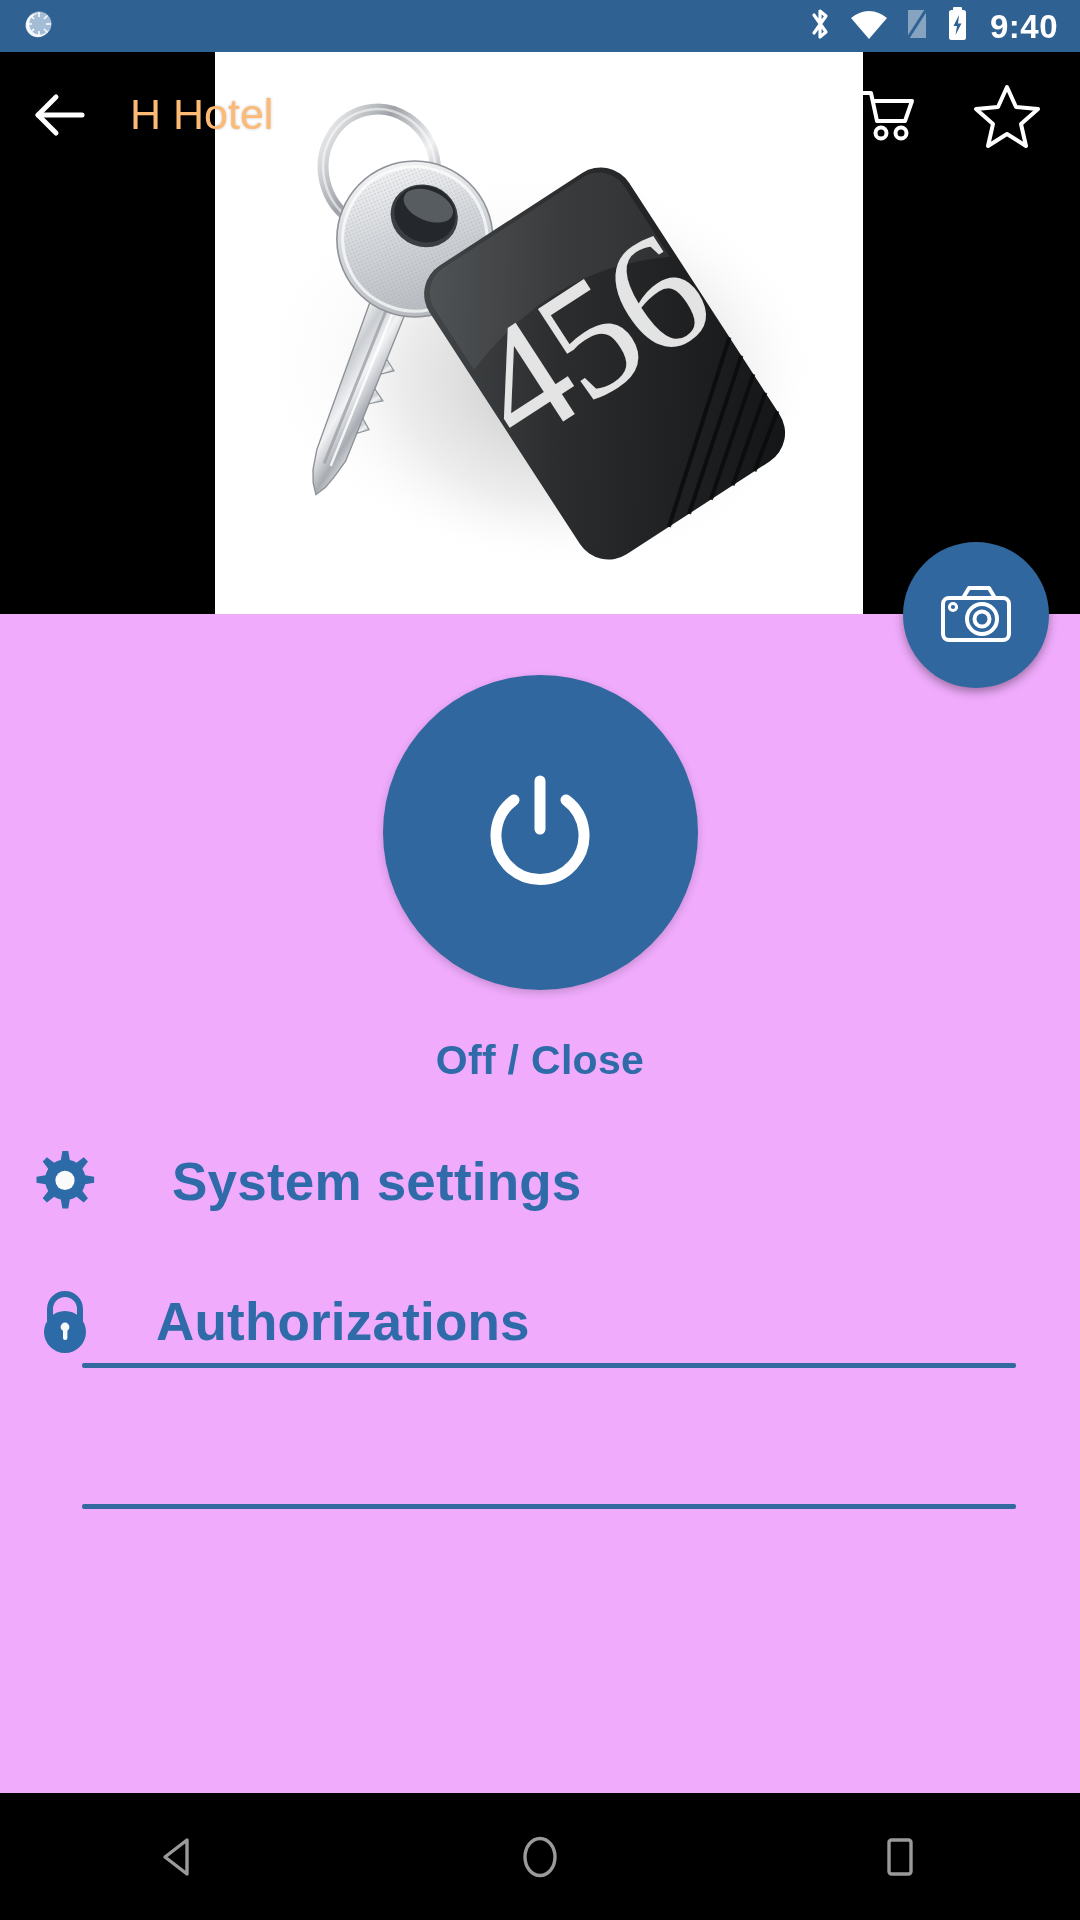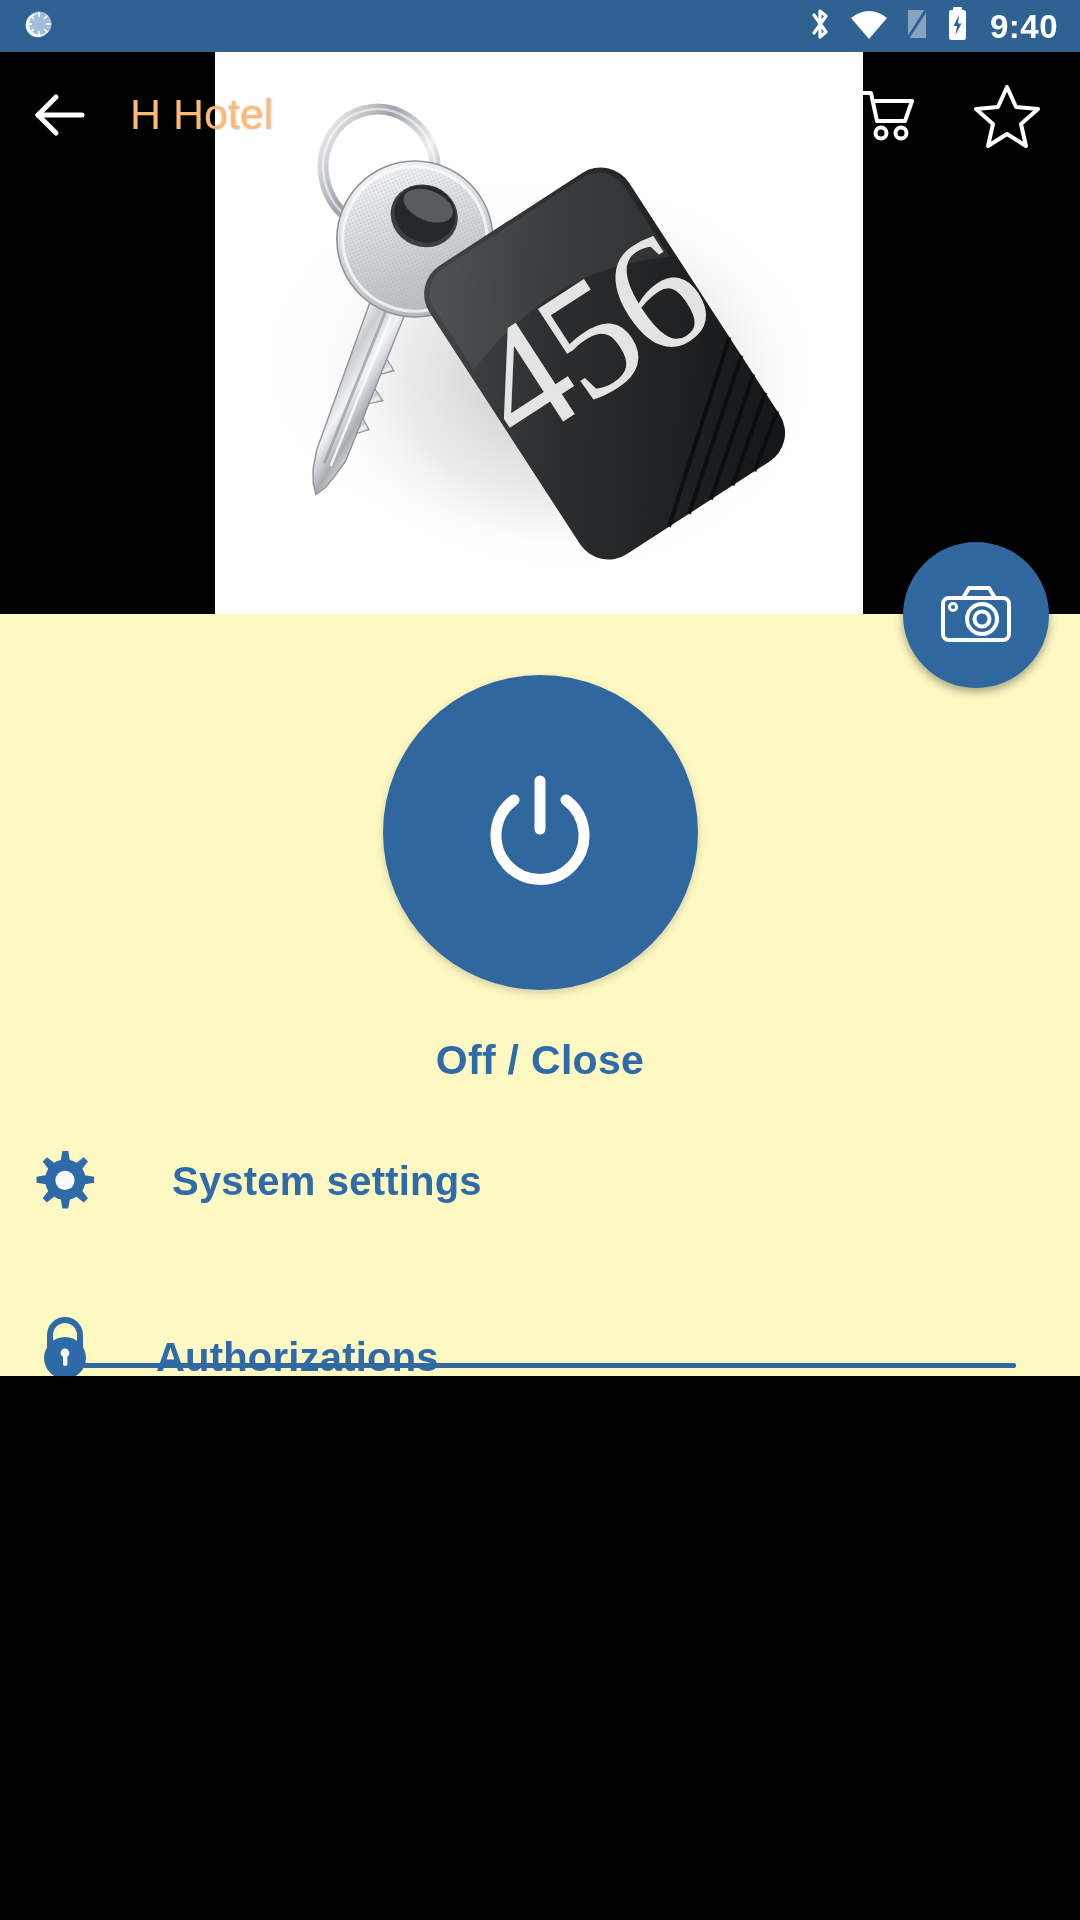--- a/index.html
+++ b/index.html
@@ -4,21 +4,21 @@
 <style>
   * { box-sizing: border-box; margin: 0; padding: 0; }
   html, body {
     width: 1080px; height: 1920px;
     background: #000;
     font-family: "Liberation Sans", sans-serif;
     overflow: hidden;
   }
   #screen {
     position: relative;
-    width: 1080px; height: 1376px;
+    width: 1080px; height: 1920px;
     background: #fafafa;
     overflow: hidden;
   }
 
   
   #status-bar {
     position: absolute; top: 0; left: 0;
     width: 1080px; height: 52px;
     background: #2f6193;
     display: flex; align-items: center;
@@ -94,21 +94,21 @@
     box-shadow: 0 4px 10px rgba(0,0,0,.35);
     display: flex; align-items: center; justify-content: center;
     z-index: 6;
   }
 
   
   #content {
     position: absolute;
     left: 0; top: 614px;
     width: 1080px; height: 1179px;
-    background: #fef9c3;
+    background: #f0abfc;
   }
 
   #power-wrap {
     position: absolute; left: 0; top: 61px;
     width: 1080px;
     display: flex; justify-content: center;
   }
   #power-button {
     width: 315px; height: 315px;
     border-radius: 50%;
@@ -123,28 +123,28 @@
     color: #2e6ba8; font-size: 41px; font-weight: 700;
     letter-spacing: .3px;
   }
 
   .menu-row {
     position: absolute;
     left: 0; width: 1080px;
     display: flex; align-items: center;
   }
   #row-settings { top: 508px; height: 118px; }
-  #row-authorizations { top: 648px; height: 118px; align-items: flex-end; }
+  #row-authorizations { top: 648px; height: 118px; }
 
   .menu-icon {
     width: 130px; min-width: 130px;
     display: flex; align-items: center; justify-content: center;
   }
   .menu-label {
-    color: #2e6ba8; font-size: 40px; font-weight: 700;
+    color: #2e6ba8; font-size: 53px; font-weight: 700;
     letter-spacing: .2px;
   }
   #label-settings { margin-left: 42px; }
   #label-authorizations { margin-left: 26px; }
 
   .divider {
     position: absolute;
     left: 82px; width: 934px; height: 5px;
     background: #33699e;
     border-radius: 2px;

